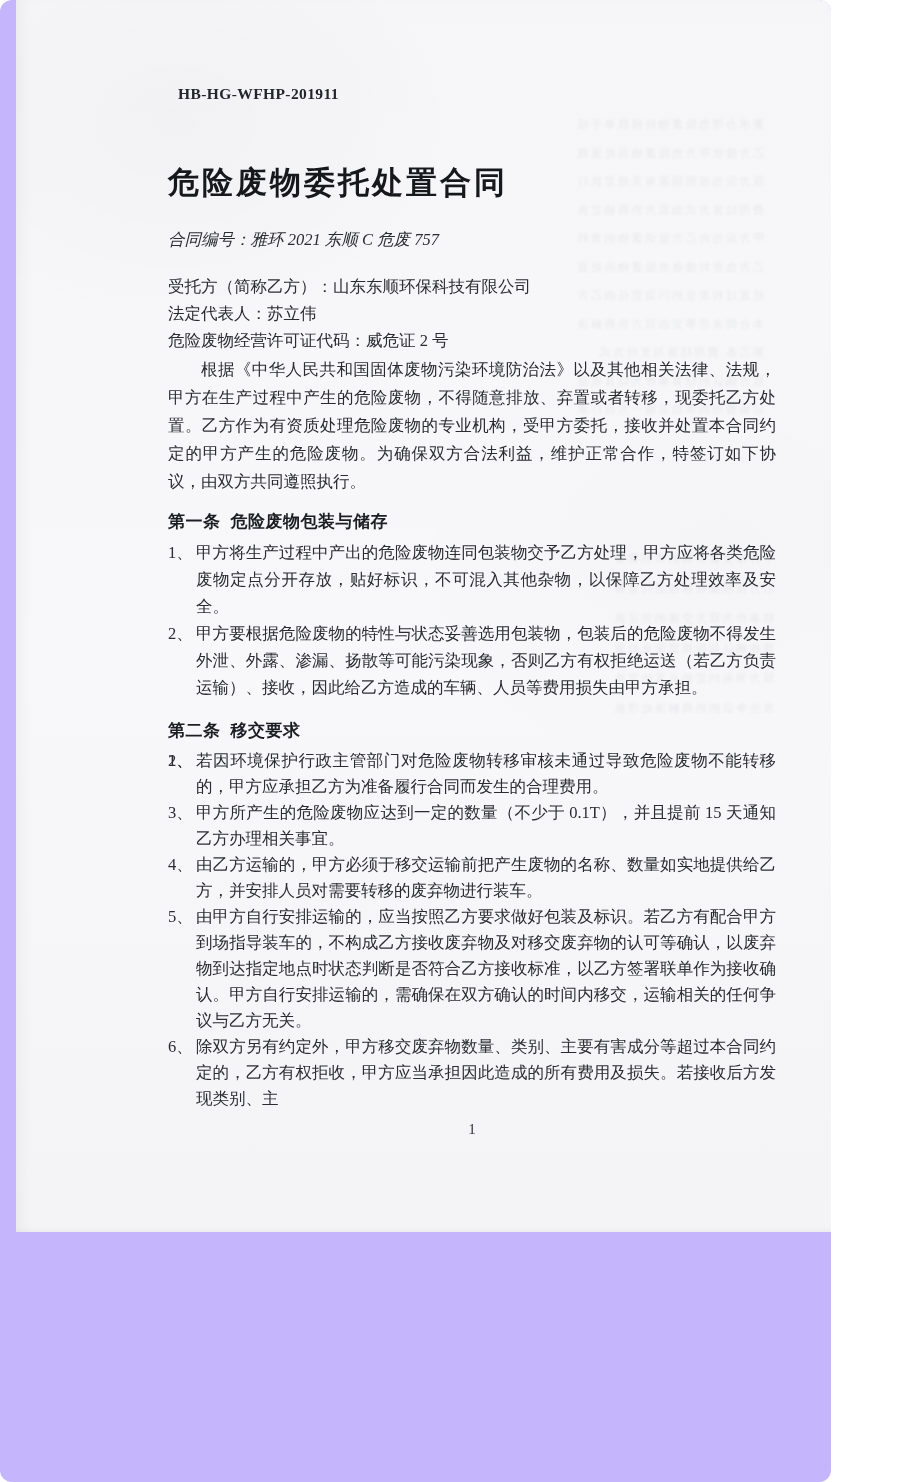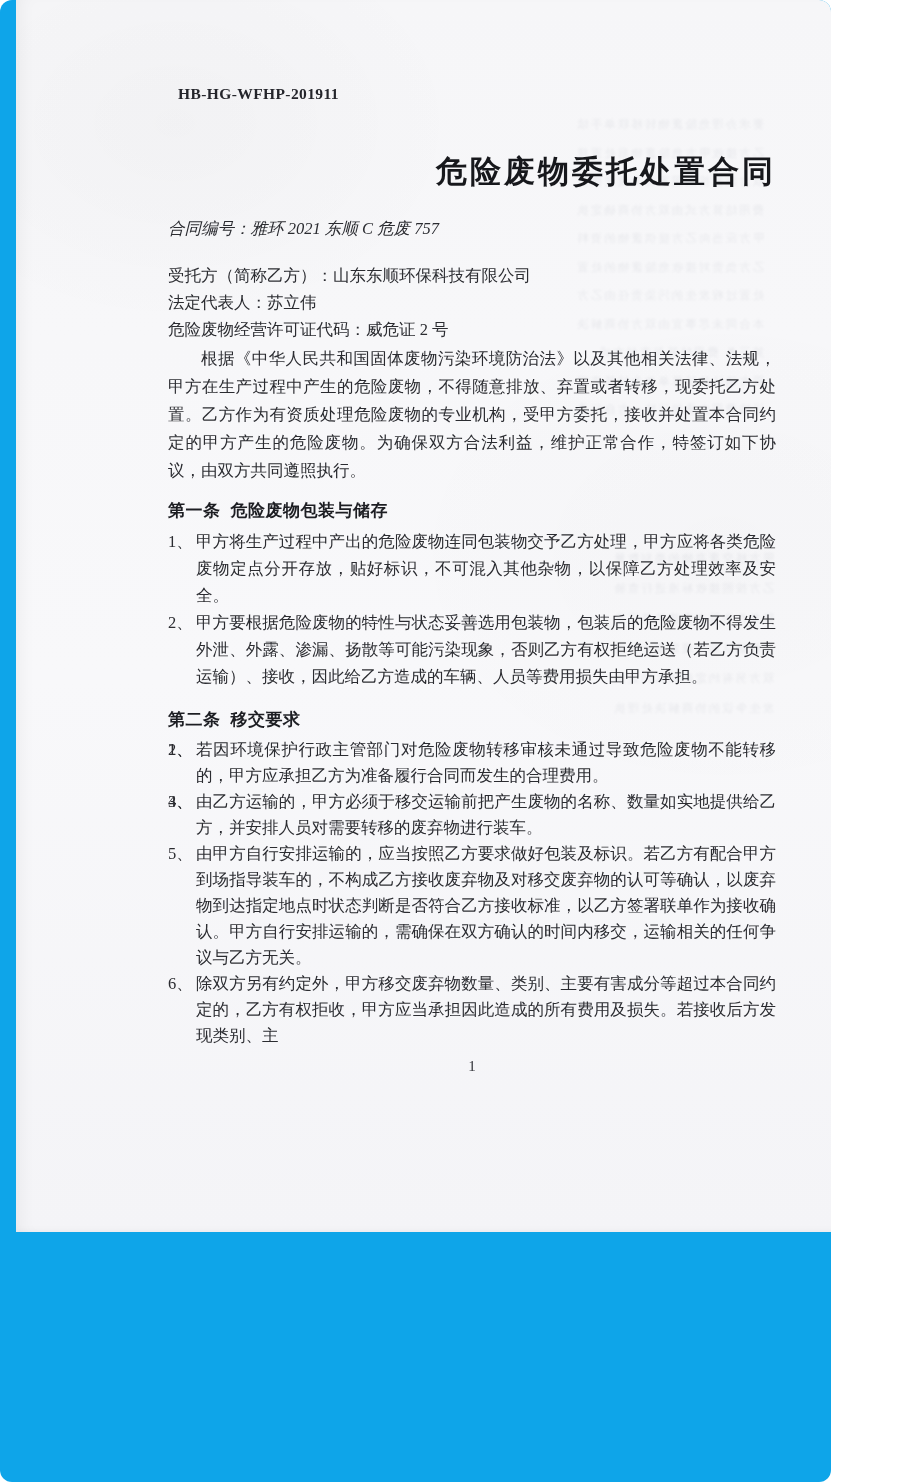--- a/index.html
+++ b/index.html
@@ -1,18 +1,18 @@
 <!DOCTYPE html>
 <html><head>
 <meta charset="utf-8">
 <style>
   html,body{margin:0;padding:0;background:#ffffff;}
   .page{
     position:relative;width:831px;height:1482px;overflow:hidden;
-    background:#0ea5e9;
+    background:#c4b5fd;
     font-family:"Liberation Serif","DejaVu Serif",serif;
     border-radius:12px;
   }
   
   .paper{
     position:absolute;left:16px;top:0;width:884px;height:1232px;
     background:
       radial-gradient(420px 300px at 18% 10%, rgba(0,0,0,0.018), rgba(0,0,0,0) 70%),
       radial-gradient(500px 380px at 80% 45%, rgba(0,0,0,0.012), rgba(0,0,0,0) 70%),
       linear-gradient(180deg,#f6f6f8 0%,#f8f8fa 55%,#f4f4f7 100%);
@@ -36,21 +36,21 @@
   
   .content{
     position:absolute;left:152px;top:0;width:608px;
     color:#2b2c31;font-size:16.5px;line-height:27px;text-align:justify;
   }
   .doc-code{
     margin:80px 0 0 10px;font-weight:700;font-size:15.5px;
     letter-spacing:0.4px;color:#24252b;
   }
   .doc-title{
-    margin-top:44px;text-align:right;font-size:31px;font-weight:700;
+    margin-top:55px;text-align:left;font-size:31px;font-weight:700;
     letter-spacing:3px;color:#17181c;line-height:42px;
   }
   .contract-no{margin-top:22px;font-style:italic;}
   .party-a{margin-top:29px;}
   .party-b{margin-top:20px;}
   .intro{margin-top:2px;text-indent:2em;line-height:28px;}
   .section-head{
     margin-top:12px;font-weight:700;font-size:17px;color:#1d1e23;
     letter-spacing:0.5px;line-height:27px;
   }
@@ -143,20 +143,21 @@
       <div class="items sec2-items">
         <div class="item">
           <span class="num">1、</span>
         </div>
         <div class="item">
           <span class="num">2、</span>
           <span>若因环境保护行政主管部门对危险废物转移审核未通过导致危险废物不能转移的，甲方应承担乙方为准备履行合同而发生的合理费用。</span>
         </div>
         <div class="item">
           <span class="num">3、</span>
+          <span>甲方所产生的危险废物应达到一定的数量（不少于 0.1T），并且提前 15 天通知乙方办理相关事宜。</span>
         </div>
         <div class="item">
           <span class="num">4、</span>
           <span>由乙方运输的，甲方必须于移交运输前把产生废物的名称、数量如实地提供给乙方，并安排人员对需要转移的废弃物进行装车。</span>
         </div>
         <div class="item">
           <span class="num">5、</span>
           <span>由甲方自行安排运输的，应当按照乙方要求做好包装及标识。若乙方有配合甲方到场指导装车的，不构成乙方接收废弃物及对移交废弃物的认可等确认，以废弃物到达指定地点时状态判断是否符合乙方接收标准，以乙方签署联单作为接收确认。甲方自行安排运输的，需确保在双方确认的时间内移交，运输相关的任何争议与乙方无关。</span>
         </div>
         <div class="item">

